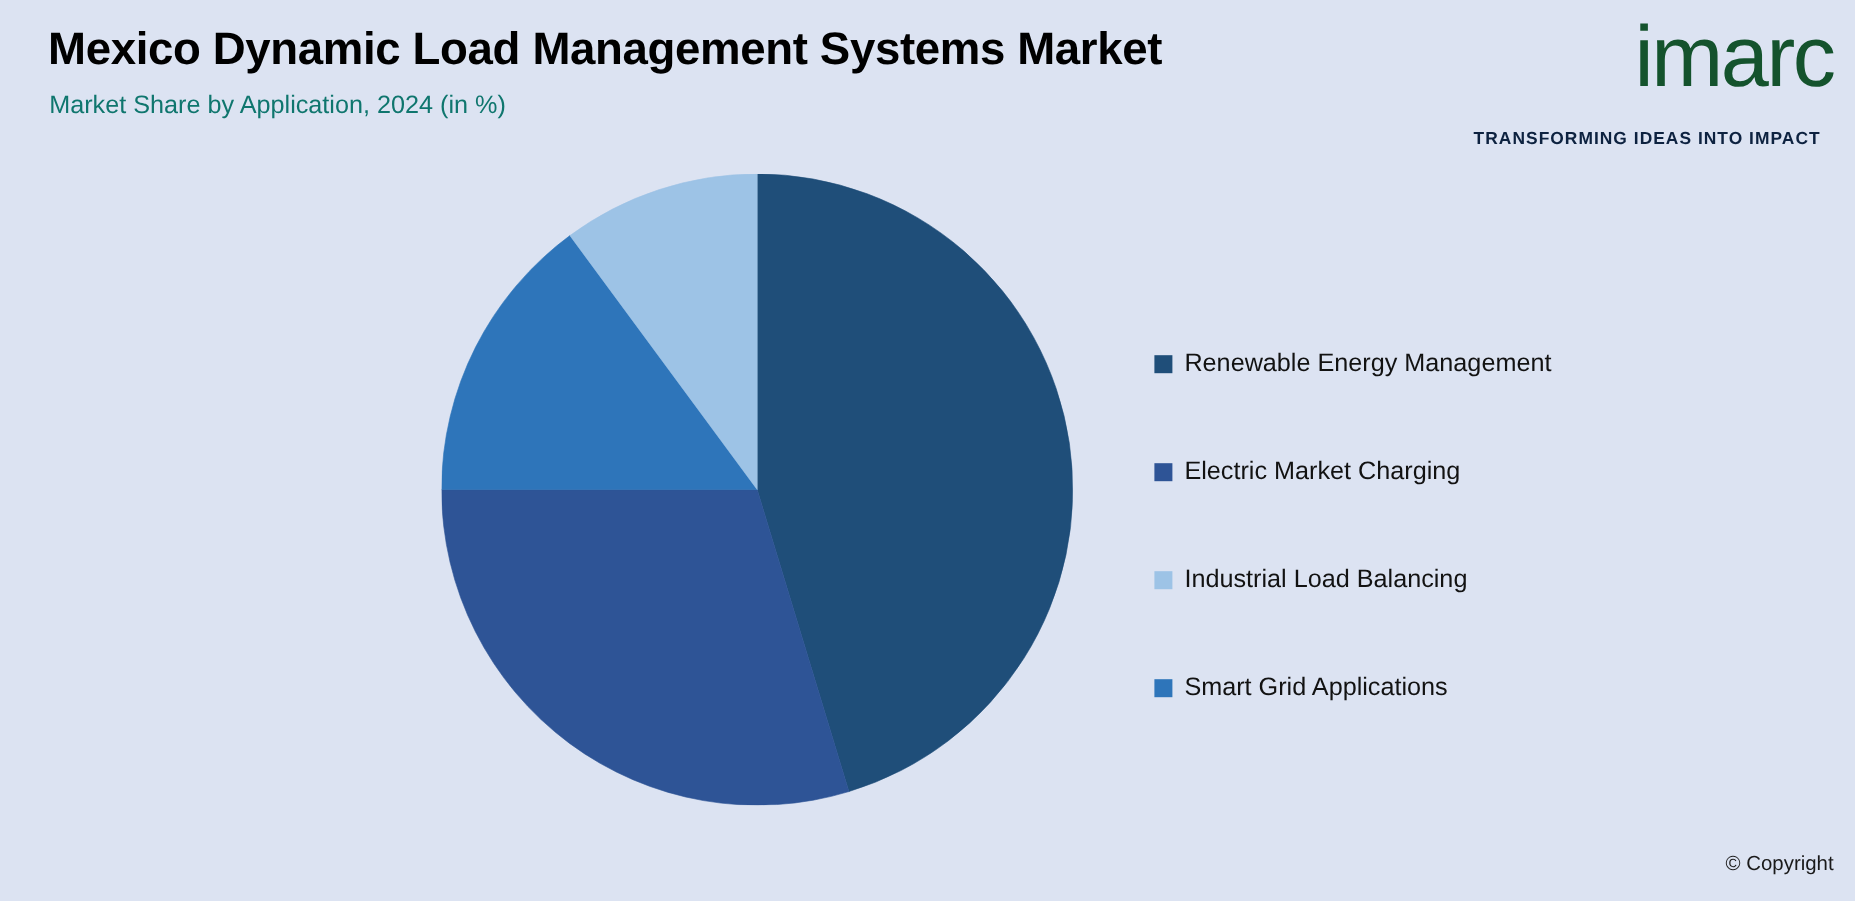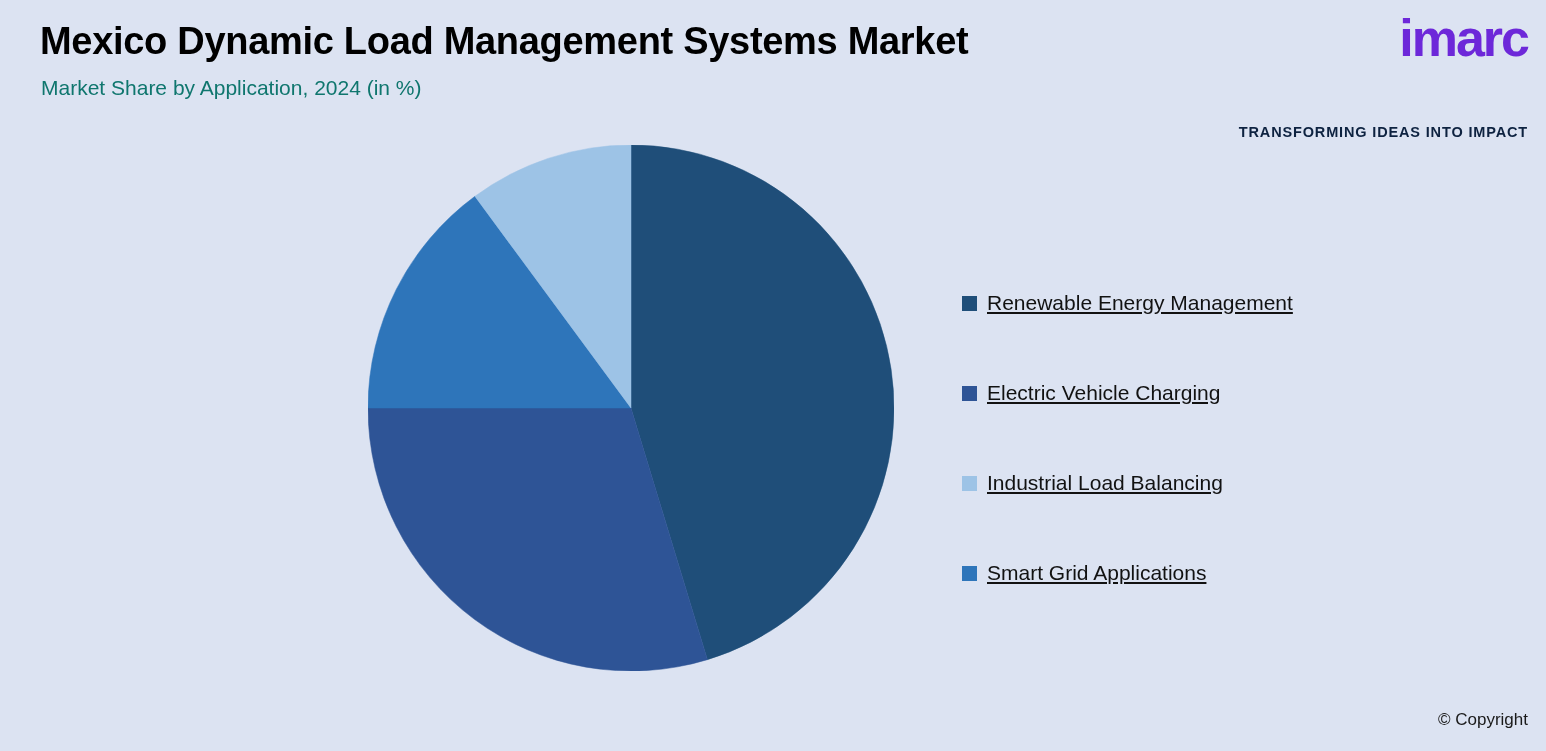--- a/index.html
+++ b/index.html
@@ -44,36 +44,36 @@
 
   
   #logo {
     position: absolute;
     right: 18px;
     top: 14px;
     width: 300px;
     text-align: right;
   }
   #logo-wordmark {
-    font-size: 52px;
-    font-weight: bold;
-    color: #6d28d9;
+    font-size: 72px;
+    font-weight: normal;
+    color: #14532d;
     line-height: 0.95;
     letter-spacing: -2px;
     text-align: right;
     position: relative;
     height: 92px;
   }
   #logo-tagline {
     font-size: 14.5px;
     font-weight: bold;
     color: #0d2240;
     letter-spacing: 0.85px;
-    text-align: right;
-    margin-top: 18px;
+    text-align: left;
+    margin-top: 2px;
   }
 
   
   #pie-wrap {
     position: absolute;
     left: 368px;
     top: 145px;
     width: 526px;
     height: 526px;
   }
@@ -98,21 +98,20 @@
   .legend-swatch {
     width: 15px;
     height: 15px;
     flex: 0 0 15px;
     margin-right: 10px;
   }
   .legend-label {
     font-size: 21px;
     color: #121212;
     white-space: nowrap;
-    text-decoration: underline;
   }
 
   
   #copyright {
     position: absolute;
     right: 18px;
     bottom: 18px;
     text-align: right;
     font-size: 17px;
     color: #1a1a1a;
@@ -144,21 +143,21 @@
     </svg>
   </div>
 
   <div id="legend">
       <div class="legend-item">
         <span class="legend-swatch" style="background: rgb(31, 78, 121);"></span>
         <span class="legend-label">Renewable Energy Management</span>
       </div>
       <div class="legend-item">
         <span class="legend-swatch" style="background: rgb(46, 84, 150);"></span>
-        <span class="legend-label">Electric Vehicle Charging</span>
+        <span class="legend-label">Electric Market Charging</span>
       </div>
       <div class="legend-item">
         <span class="legend-swatch" style="background: rgb(157, 195, 230);"></span>
         <span class="legend-label">Industrial Load Balancing</span>
       </div>
       <div class="legend-item">
         <span class="legend-swatch" style="background: rgb(46, 117, 186);"></span>
         <span class="legend-label">Smart Grid Applications</span>
       </div>
     </div>

